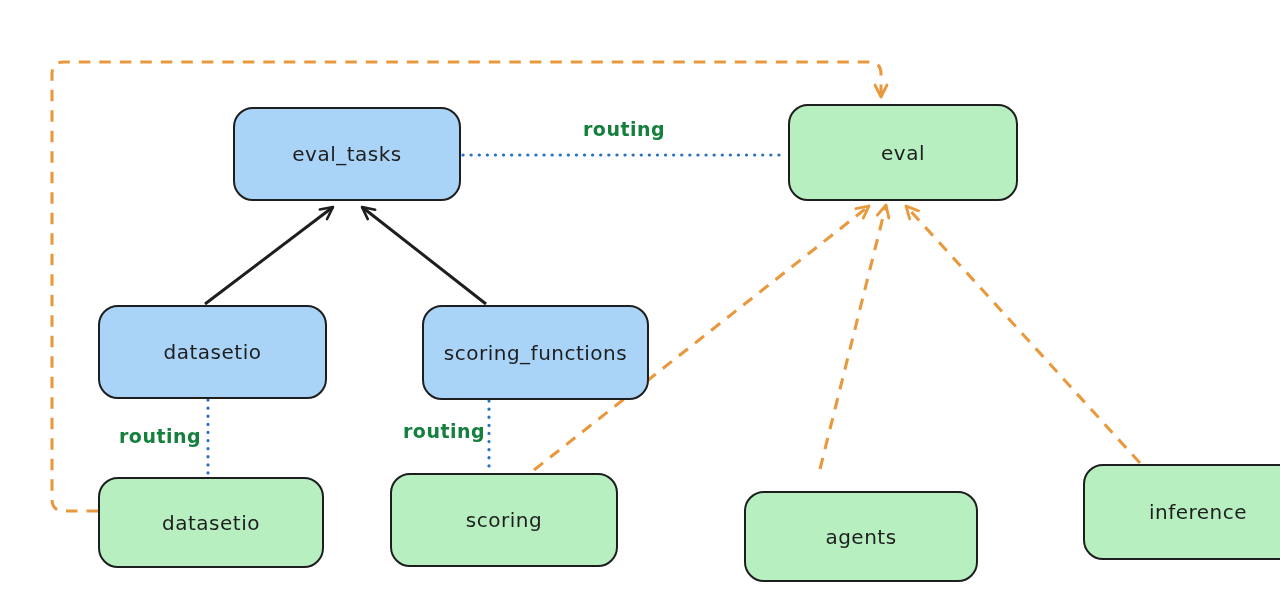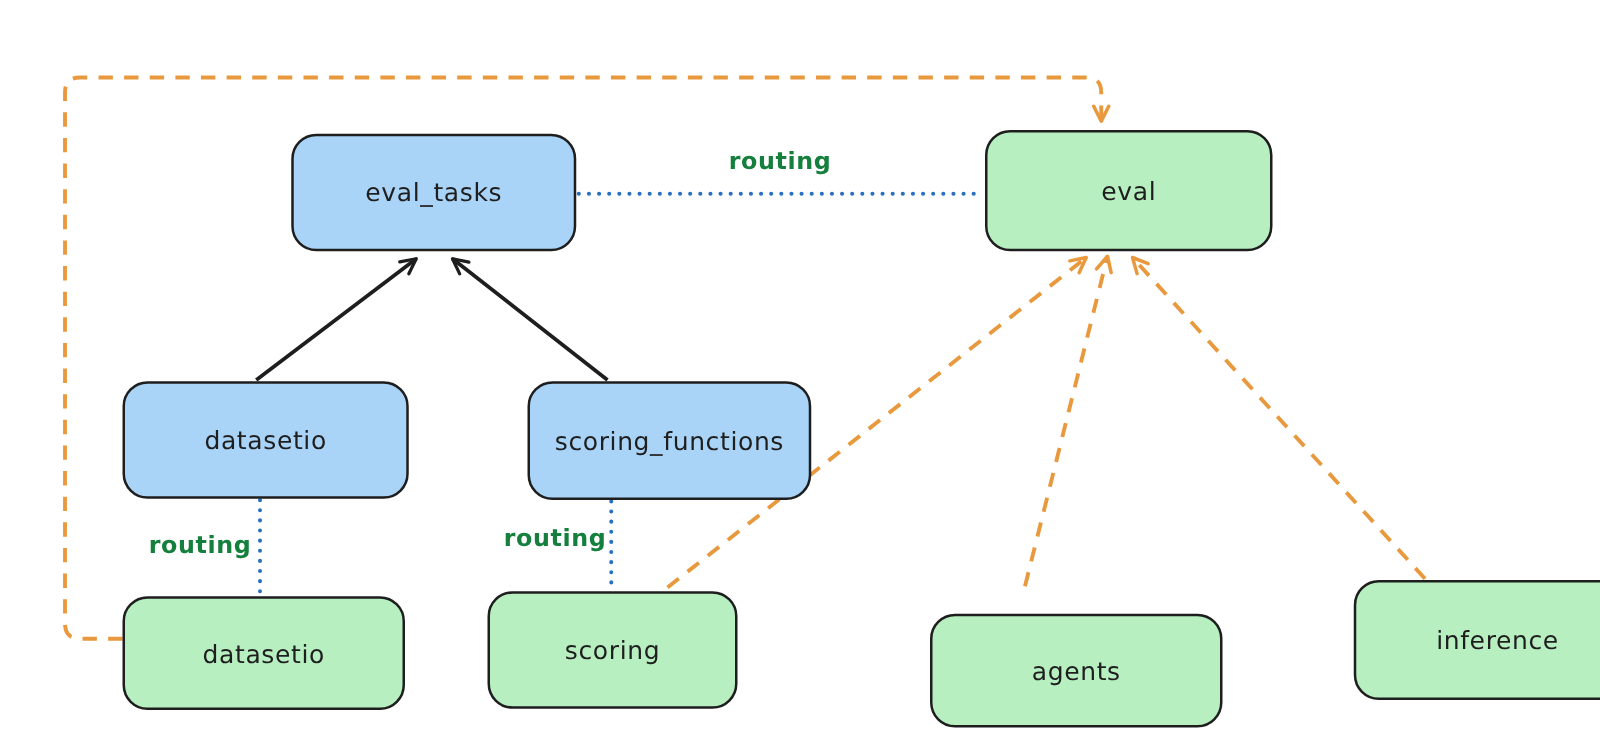--- a/index.html
+++ b/index.html
@@ -23,21 +23,21 @@
     position:absolute;z-index:3;
     color:#15803d;font-size:19px;font-weight:bold;letter-spacing:.5px;
     white-space:nowrap;
   }
   
   #n-eval_tasks{left:233px;top:107px;width:228px;height:94px;}
   #n-eval{left:788px;top:104px;width:230px;height:97px;}
   #n-datasets{left:98px;top:305px;width:229px;height:94px;}
   #n-scoring_functions{left:402px;top:305px;width:227px;height:95px;margin-left:20px;}
   #n-datasetio{left:98px;top:477px;width:226px;height:91px;}
-  #n-scoring{left:390px;top:473px;width:200px;height:94px;}
+  #n-scoring{left:390px;top:473px;width:228px;height:94px;}
   #n-agents{left:708px;top:491px;width:234px;height:91px;margin-left:36px;}
   #n-inference{left:1083px;top:464px;width:230px;height:96px;}
   
   #lbl-routing-top{left:583px;top:118px;}
   #lbl-routing-datasets{left:119px;top:425px;}
   #lbl-routing-scoring{left:403px;top:420px;}
 </style>
 </head>
 <body>
 

